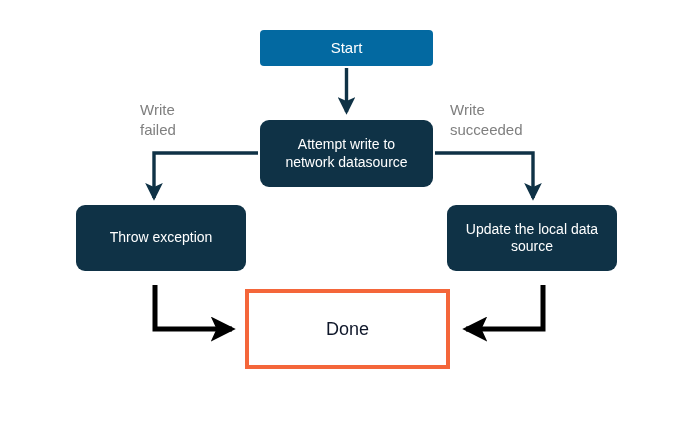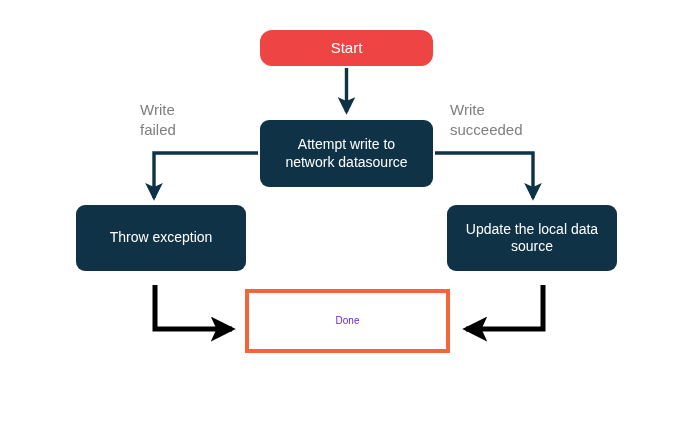--- a/index.html
+++ b/index.html
@@ -32,22 +32,22 @@
     align-items: center;
     justify-content: center;
     text-align: center;
     line-height: 1.25;
   }
   .node-start {
     left: 260px;
     top: 30px;
     width: 173px;
     height: 36px;
-    background: #ef4444;
-    border-radius: 12px;
+    background: #0369a1;
+    border-radius: 4px;
     color: #ffffff;
     font-size: 15px;
   }
   .node-attempt {
     left: 260px;
     top: 120px;
     width: 173px;
     height: 67px;
     background: #0f3246;
     border-radius: 9px;
@@ -74,25 +74,25 @@
     background: #0f3246;
     border-radius: 9px;
     color: #ffffff;
     font-size: 14px;
     padding: 0 12px;
   }
   .node-done {
     left: 245px;
     top: 289px;
     width: 205px;
-    height: 64px;
+    height: 80px;
     background: #ffffff;
     border: 4px solid #f4663a;
-    color: #6d28d9;
-    font-size: 10px;
+    color: #0f172a;
+    font-size: 18px;
   }
   .edge-label {
     position: absolute;
     color: #7f7f7f;
     font-size: 15px;
     line-height: 1.3;
     white-space: pre-line;
   }
   .label-failed {
     left: 140px;

